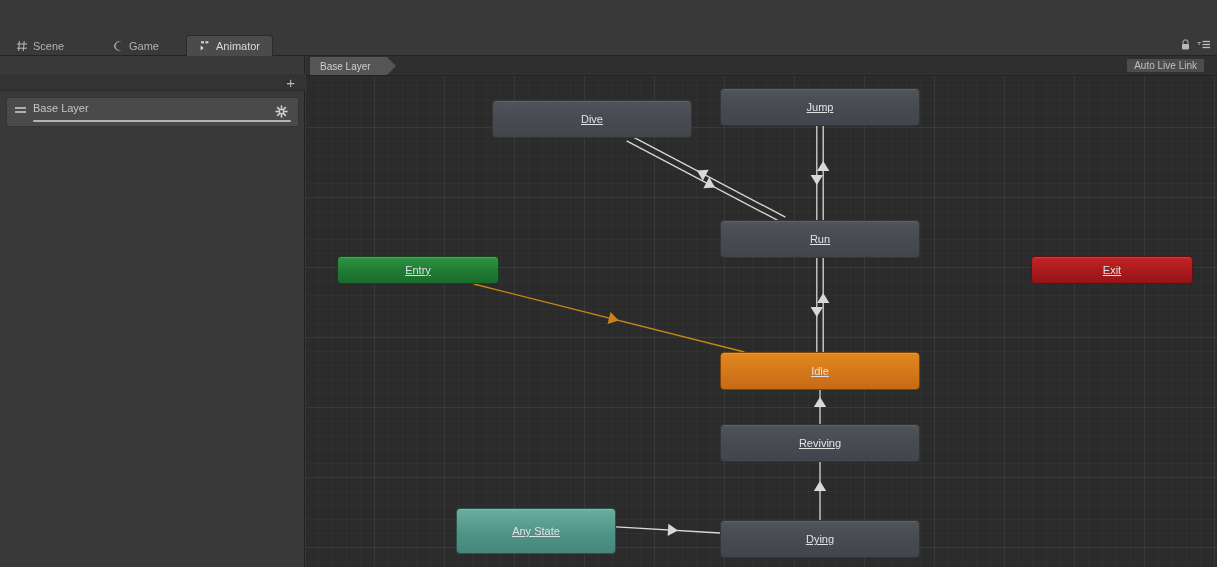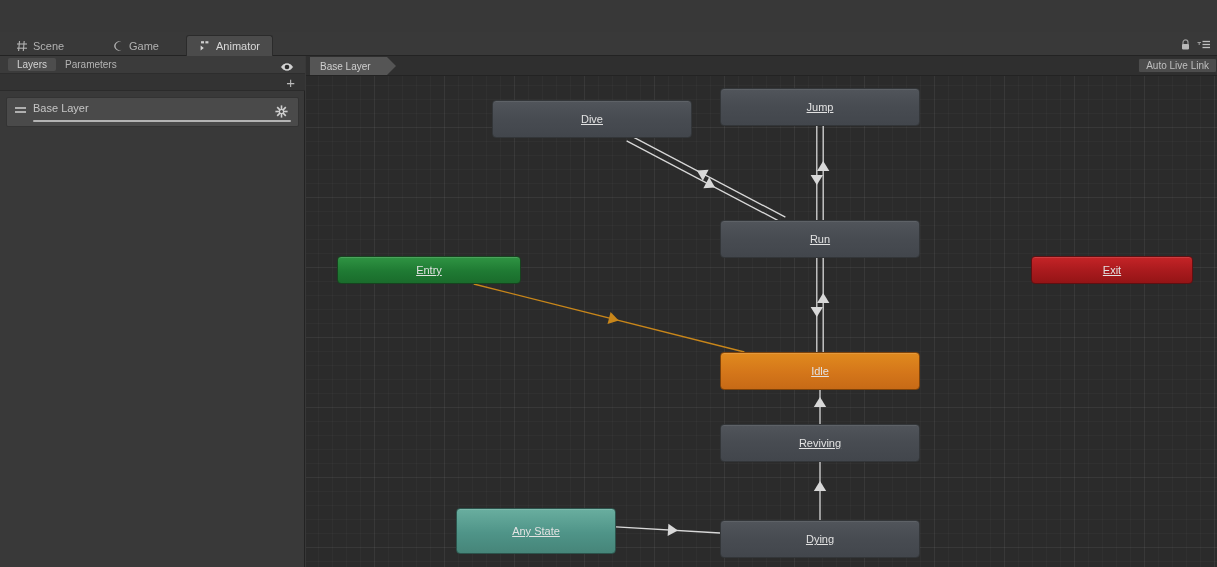--- a/index.html
+++ b/index.html
@@ -138,21 +138,21 @@
     display: flex; align-items: center;
     cursor: default;
   }
   .crumb::after {
     content: ""; position: absolute; right: -9px; top: 0;
     border-left: 9px solid #555555;
     border-top: 9px solid transparent;
     border-bottom: 9px solid transparent;
   }
   .livelink {
-    position: absolute; right: 0; top: 2px;
+    position: absolute; right: 12px; top: 2px;
     height: 15px; padding: 0 7px;
     background: #4c4c4c; border: 1px solid #303030;
     border-radius: 2px;
     color: #bfbfbf; font-size: 10px;
     display: flex; align-items: center;
     cursor: default;
   }
 
   
   .node {
@@ -267,34 +267,20 @@
             <line x1="5.5" y1="5.5" x2="13" y2="5.5"></line>
             <line x1="5.5" y1="8.5" x2="13" y2="8.5"></line>
           </g>
         </svg>
       </span>
     </div>
   </div>
 
   <div class="leftpanel">
 
-    <div class="lp-tabs">
-      <div class="lp-tab active">
-        <span>Layers</span>
-      </div>
-      <div class="lp-tab">
-        <span>Parameters</span>
-      </div>
-      <span class="lp-eye">
-        <svg width="16" height="12" viewBox="0 0 16 12">
-          <path d="M1.5 6C3.5 2.8 6 1.8 8 1.8s4.5 1 6.5 4.2c-2 3.2-4.5 4.2-6.5 4.2S3.5 9.2 1.5 6Z" fill="#d2d2d2" stroke="#2b2b2b" stroke-width="0.8"></path>
-          <circle cx="8" cy="6" r="2.3" fill="#2b2b2b"></circle>
-        </svg>
-      </span>
-    </div>
 
     <div class="lp-addbar">
       <span class="lp-plus">+</span>
     </div>
 
     <div class="layerrow">
       <span class="layer-handle"></span>
       <span class="layer-name">Base Layer</span>
       <span class="layer-gear">
         <svg width="13" height="13" viewBox="0 0 13 13">
@@ -351,21 +337,21 @@
     <div id="node-layer">
         <div class="node normal" style="left: 186px; top: 44px; width: 200px; height: 38px;">
           <span>Dive</span>
         </div>
         <div class="node normal" style="left: 414px; top: 32px; width: 200px; height: 38px;">
           <span>Jump</span>
         </div>
         <div class="node normal" style="left: 414px; top: 164px; width: 200px; height: 38px;">
           <span>Run</span>
         </div>
-        <div class="node entry" style="left: 31px; top: 200px; width: 184px; height: 28px;">
+        <div class="node entry" style="left: 31px; top: 200px; width: 162px; height: 28px;">
           <span>Entry</span>
         </div>
         <div class="node exit" style="left: 725px; top: 200px; width: 162px; height: 28px;">
           <span>Exit</span>
         </div>
         <div class="node default" style="left: 414px; top: 296px; width: 200px; height: 38px;">
           <span>Idle</span>
         </div>
         <div class="node normal" style="left: 414px; top: 368px; width: 200px; height: 38px;">
           <span>Reviving</span>

